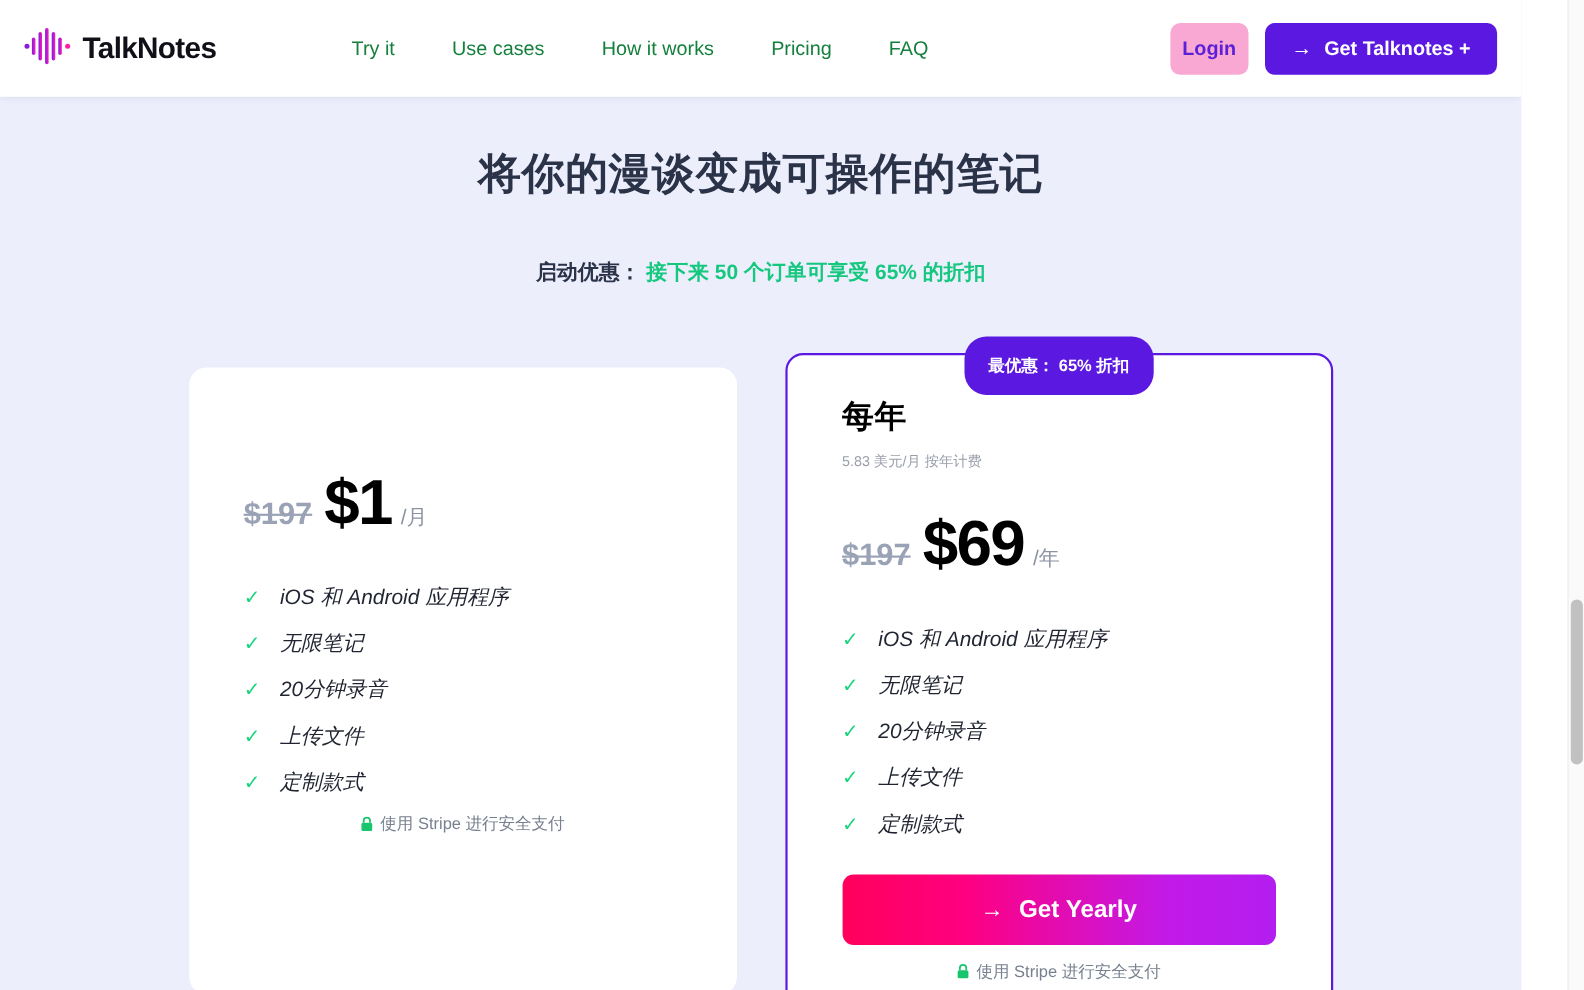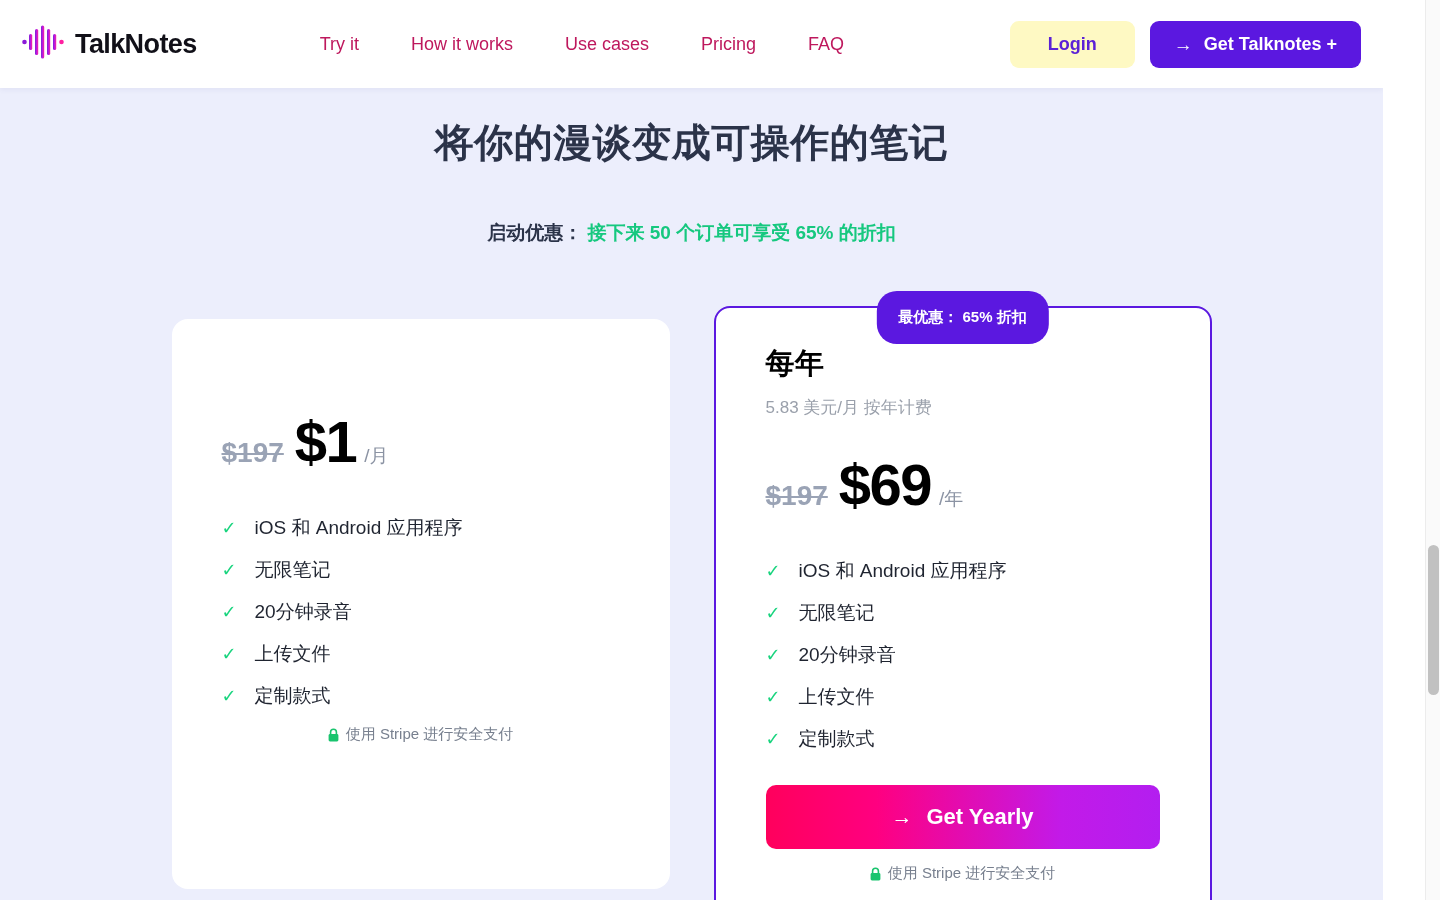--- a/index.html
+++ b/index.html
@@ -73,40 +73,40 @@
   }
 
   nav.main-nav {
     display: flex;
     align-items: center;
     gap: 0;
     margin-left: 97px;
   }
   nav.main-nav a {
     font-size: 18px;
-    color: #be185d;
+    color: #15803d;
     text-decoration: none;
     padding: 10px 26px;
     white-space: nowrap;
   }
 
   .header-actions {
     margin-left: auto;
     display: flex;
     align-items: center;
     gap: 15px;
   }
   .btn-login {
-    background: #fef9c3;
+    background: #f9a8d4;
     color: #5b21d6;
     font-size: 18px;
     font-weight: 700;
     border: none;
     border-radius: 9px;
-    padding: 13px 38px;
+    padding: 13px 11px;
     cursor: pointer;
     font-family: inherit;
   }
   .btn-cta {
     background: #5b18e0;
     color: #ffffff;
     font-size: 18px;
     font-weight: 700;
     border: none;
     border-radius: 9px;
@@ -114,21 +114,21 @@
     cursor: pointer;
     display: flex;
     align-items: center;
     gap: 11px;
     font-family: inherit;
     white-space: nowrap;
   }
   .arrow-glyph { font-size: 19px; line-height: 1; }
 
   
-  .hero { text-align: center; padding-top: 28px; }
+  .hero { text-align: center; padding-top: 43px; }
   .hero-title {
     font-size: 39px;
     font-weight: 700;
     color: #2b3349;
     letter-spacing: 0.5px;
   }
   .hero-promo {
     margin-top: 50px;
     font-size: 19px;
     font-weight: 700;
@@ -177,21 +177,21 @@
   }
 
   .plan-name {
     font-size: 29px;
     font-weight: 700;
     color: #000000;
     letter-spacing: 0.5px;
   }
   .plan-sub {
     margin-top: 12px;
-    font-size: 17px;
+    font-size: 13px;
     color: #9aa0ab;
   }
 
   .price-row {
     display: flex;
     align-items: baseline;
     gap: 11px;
     margin-top: 44px;
   }
   .plan-card.yearly .price-row { margin-top: 32px; }
@@ -227,20 +227,21 @@
   .feature-check {
     color: #19d47e;
     font-size: 18px;
     line-height: 1;
     width: 16px;
     flex: 0 0 16px;
   }
   .feature-text {
     font-size: 19px;
     color: #1f2430;
+    font-style: italic;
   }
 
   .buy-btn {
     display: block;
     width: 100%;
     margin-top: 33px;
     border: none;
     border-radius: 10px;
     padding: 19px 0;
     font-family: inherit;
@@ -289,22 +290,22 @@
           <rect x="25" y="4" width="3.2" height="26" rx="1.6" fill="url(#wfgrad)"></rect>
           <rect x="31" y="9" width="3.2" height="16" rx="1.6" fill="url(#wfgrad)"></rect>
           <circle cx="39.5" cy="17" r="2.3" fill="#ff1fa0"></circle>
         </svg>
       </span>
       <span class="brand-name">TalkNotes</span>
     </div>
 
     <nav class="main-nav">
       <a href="#">Try it</a>
+      <a href="#">Use cases</a>
       <a href="#">How it works</a>
-      <a href="#">Use cases</a>
       <a href="#">Pricing</a>
       <a href="#">FAQ</a>
     </nav>
 
     <div class="header-actions">
       <button class="btn-login">Login</button>
       <button class="btn-cta">
         <span class="arrow-glyph">→</span>
         <span>Get Talknotes +</span>
       </button>

